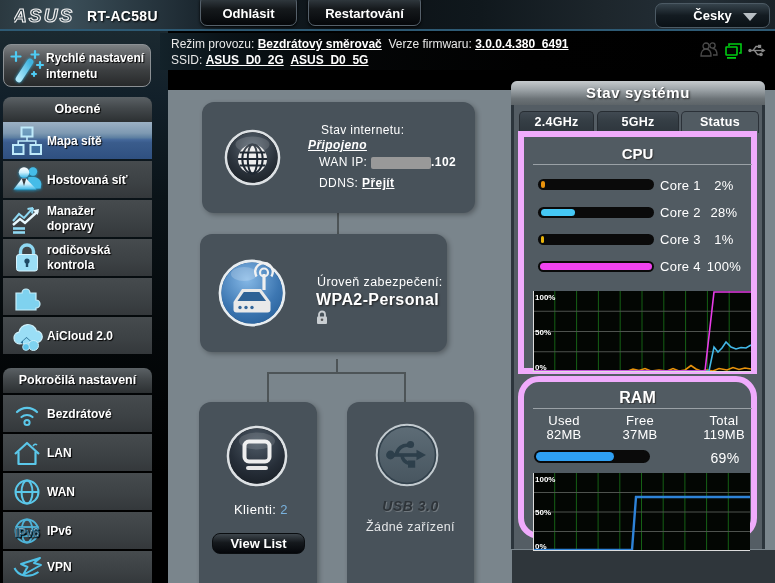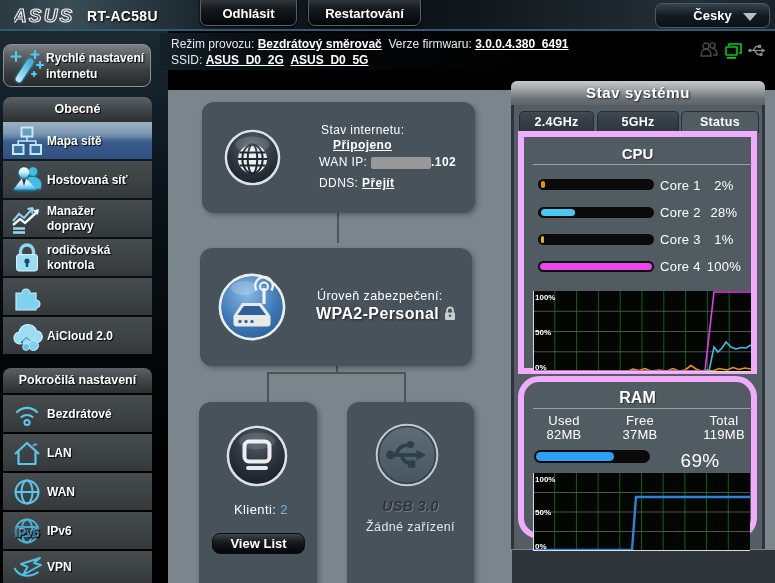--- a/index.html
+++ b/index.html
@@ -48,21 +48,21 @@
 .mitem.active { background:linear-gradient(180deg,#9cb1c4 0%,#7e99b2 30%,#5e80a2 42%,#44679a 48%,#3a5c8c 56%,#2f5080 100%); }
 
 
 #content { left:168px; top:70px; width:607px; height:513px; background:#7a858c;margin-top:20px; }
 #darkbr { left:512px; top:550px; width:263px; height:33px; background:#2f363b; }
 .card { position:absolute; border-radius:12px;
   background:#48525a;
   box-shadow:2px 2px 5px rgba(0,0,0,0.3); }
 .conn { position:absolute; background:#4d5457; }
 #card-inet { left:34px; top:12px; width:273px; height:111px; }
-#card-sec  { left:32px; top:158px; width:272px; height:118px; }
+#card-sec  { left:32px; top:144px; width:247px; height:118px; }
 #card-cli  { left:31px; top:312px; width:118px; height:196px; }
 #card-usb  { left:179px; top:312px; width:127px; height:196px; }
 .ctext { position:absolute; color:#fff; font-size:12px; letter-spacing:0.4px; }
 .ctext a { color:#fff; text-decoration:underline; }
 
 
 #rpanel { left:511px; top:81px; width:254px; height:468px; background:#545d64; border-left:3px solid #2c353c; border-right:3px solid #2c353c; border-radius:6px 6px 0 0; }
 #rhdr { position:absolute; left:-3px; top:0; width:254px; height:24px; border-radius:6px 6px 0 0;
   background:linear-gradient(180deg,#c6cacd 0%,#989fa3 40%,#6b7276 75%,#5d6468 100%);
   color:#fff; font-size:15px; font-weight:bold; text-align:center; line-height:24px; text-shadow:1px 1px 2px #222; letter-spacing:0.6px; }
@@ -150,21 +150,21 @@
       <g stroke="#1f2833" stroke-width="2" fill="none">
         <ellipse cx="28.5" cy="30" rx="4.8" ry="14.5"></ellipse>
         <ellipse cx="28.5" cy="30" rx="10.2" ry="14.5"></ellipse>
         <line x1="14" y1="30" x2="43" y2="30"></line>
         <line x1="15.5" y1="23.5" x2="41.5" y2="23.5"></line>
         <line x1="15.5" y1="36.5" x2="41.5" y2="36.5"></line>
       </g>
       <ellipse cx="28.5" cy="15.5" rx="17" ry="8" fill="#fff" opacity="0.14"></ellipse>
     </svg>
     <div class="ctext" style="left:119px; top:21px;">Stav internetu:</div>
-    <div class="ctext" style="left:131px; top:36px; font-weight:bold;"><a>Připojeno</a></div>
+    <div class="ctext" style="left:106px; top:36px; font-weight:bold;font-style:italic;"><a>Připojeno</a></div>
     <div class="ctext" style="left:117px; top:53px;">WAN IP: <span style="display:inline-block; vertical-align:middle; width:60px; height:12px; background:#999; border-radius:2px;"></span><b>.102</b></div>
     <div class="ctext" style="left:117px; top:74px;">DDNS: <a style="font-weight:bold;">Přejít</a></div>
   </div>
 
   <div class="card" id="card-sec">
     <svg class="abs" style="left:18px; top:25px;" width="68" height="68" viewBox="0 0 68 68">
       <circle cx="34" cy="34" r="32" fill="#2a5a8c" stroke="#e8edf0" stroke-width="2.8"></circle>
       <circle cx="34" cy="34" r="30.5" fill="url(#gSec)"></circle>
       <defs>
         <radialGradient id="gSec" cx="0.42" cy="0.28" r="0.95">
@@ -308,21 +308,21 @@
     <div class="rline" style="top:26px;"></div>
     <div class="corelab" style="left:20px; top:31px; width:40px; text-align:center;">Used</div>
     <div class="corelab" style="left:96px; top:31px; width:40px; text-align:center;">Free</div>
     <div class="corelab" style="left:178px; top:31px; width:44px; text-align:center;">Total</div>
     <div class="corelab" style="left:17px; top:45px; width:46px; text-align:center;">82MB</div>
     <div class="corelab" style="left:93px; top:45px; width:46px; text-align:center;">37MB</div>
     <div class="corelab" style="left:174px; top:45px; width:52px; text-align:center;">119MB</div>
     <div class="abs" style="left:10px; top:68px; width:116px; height:13px; background:#0a0a0a; border-radius:7px;">
       <div style="position:absolute; left:2px; top:2px; width:78px; height:9px; background:#2e9ff2; border-radius:5px;"></div>
     </div>
-    <div class="corelab" style="left:151px; top:68px; width:50px; text-align:center; font-size:19px;">69%</div>
+    <div class="corelab" style="left:176px; top:68px; width:50px; text-align:center; font-size:14px;">69%</div>
     <svg class="graph" style="top:91px;" width="217" height="78" viewBox="0 0 217 78">
       <rect x="0" y="0" width="217" height="78" fill="#030603"></rect>
       <g stroke="#156015" stroke-width="1">
         <line x1="21.7" y1="0" x2="21.7" y2="78"></line>
           <line x1="43.4" y1="0" x2="43.4" y2="78"></line>
         <line x1="65.1" y1="0" x2="65.1" y2="78"></line>
           <line x1="86.8" y1="0" x2="86.8" y2="78"></line>
         <line x1="108.5" y1="0" x2="108.5" y2="78"></line>
           <line x1="130.2" y1="0" x2="130.2" y2="78"></line>
         <line x1="151.9" y1="0" x2="151.9" y2="78"></line>

